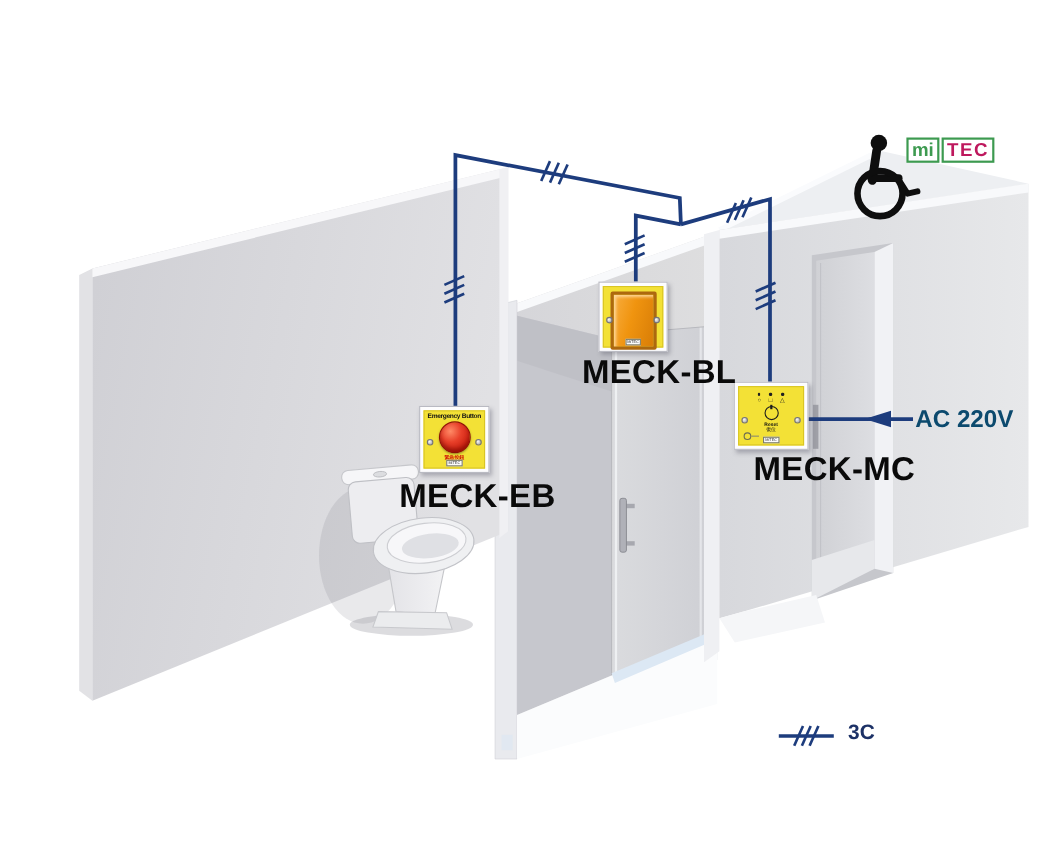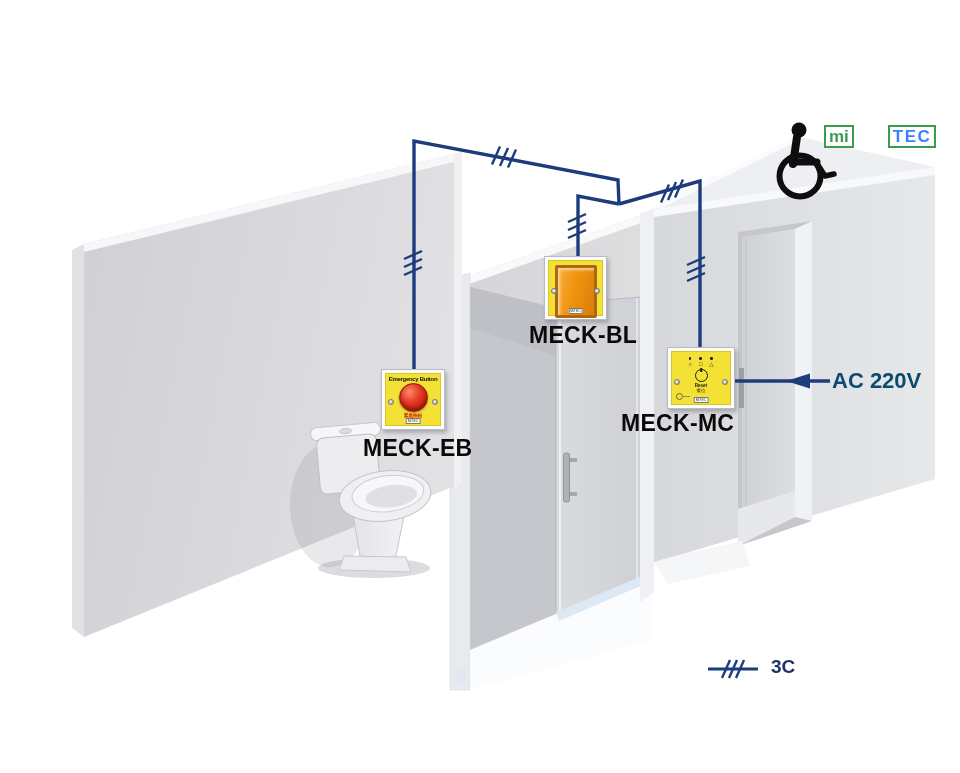--- a/index.html
+++ b/index.html
@@ -44,31 +44,31 @@
            border-radius:50%;}
   .mc-logo::after{content:"";position:absolute;left:6px;top:2px;width:7px;height:1px;background:#8a8a70;}
 
   .screw{position:absolute;width:4px;height:4px;border-radius:50%;
          background:radial-gradient(circle at 35% 35%,#fafafa,#96969e);border:0.5px solid #74747c;}
   .brand-strip{position:absolute;bottom:1px;left:50%;transform:translateX(-50%);
                font-size:3.5px;line-height:4px;background:#fcfcfc;border:0.5px solid #7c7c66;
                color:#333;padding:0 1px;white-space:nowrap;}
 
   
-  .dev-label{position:absolute;z-index:3;font-weight:700;font-size:23px;color:#0a0a0a;
+  .dev-label{position:absolute;z-index:3;font-weight:700;font-size:30px;color:#0a0a0a;
              letter-spacing:0.3px;white-space:nowrap;}
   .ac-label{position:absolute;z-index:3;font-weight:700;font-size:22px;color:#0c4a6e;white-space:nowrap;}
   .legend-label{position:absolute;z-index:3;font-weight:700;font-size:19px;color:#1c3166;white-space:nowrap;}
 
   
   .logo{position:absolute;left:824px;top:125px;z-index:3;display:flex;gap:2px;}
   .logo-box{border:2.5px solid #3d9a50;background:#ffffff;padding:0 3px;font-weight:700;
             font-size:17px;line-height:19px;}
   .logo-mi{color:#3d9a50;}
-  .logo-tec{color:#3b82f6;letter-spacing:1.5px;margin-left:32px;}
+  .logo-tec{color:#be185d;letter-spacing:1.5px;}
 </style>
 </head>
 <body>
 
 <div class="stage">
 
   <svg class="scene" width="960" height="773" viewBox="0 0 960 773">
     <defs>
       <linearGradient id="gWallL" x1="0" y1="0" x2="1" y2="0.25">
         <stop offset="0" stop-color="#cfcfd4"></stop>
@@ -246,21 +246,21 @@
         <div class="mc-tick"></div>
       </div>
       <div class="mc-reset-label">Reset</div>
       <div class="mc-reset-zh">復位</div>
       <div class="mc-logo"></div>
       <div class="screw" style="left:2px;top:27px;"></div>
       <div class="screw" style="right:2px;top:27px;"></div>
       <div class="brand-strip">MiTEC</div>
     </div>
   </div>
-  <div class="dev-label" style="left:621px;top:410px;">MECK-MC</div>
+  <div class="dev-label" style="left:685px;top:410px;">MECK-MC</div>
 
   <div class="ac-label" style="left:832px;top:368px;">AC 220V</div>
   <div class="legend-label" style="left:771px;top:656px;">3C</div>
 
   <div class="logo">
     <div class="logo-box logo-mi">mi</div>
     <div class="logo-box logo-tec">TEC</div>
   </div>
 
 </div>

